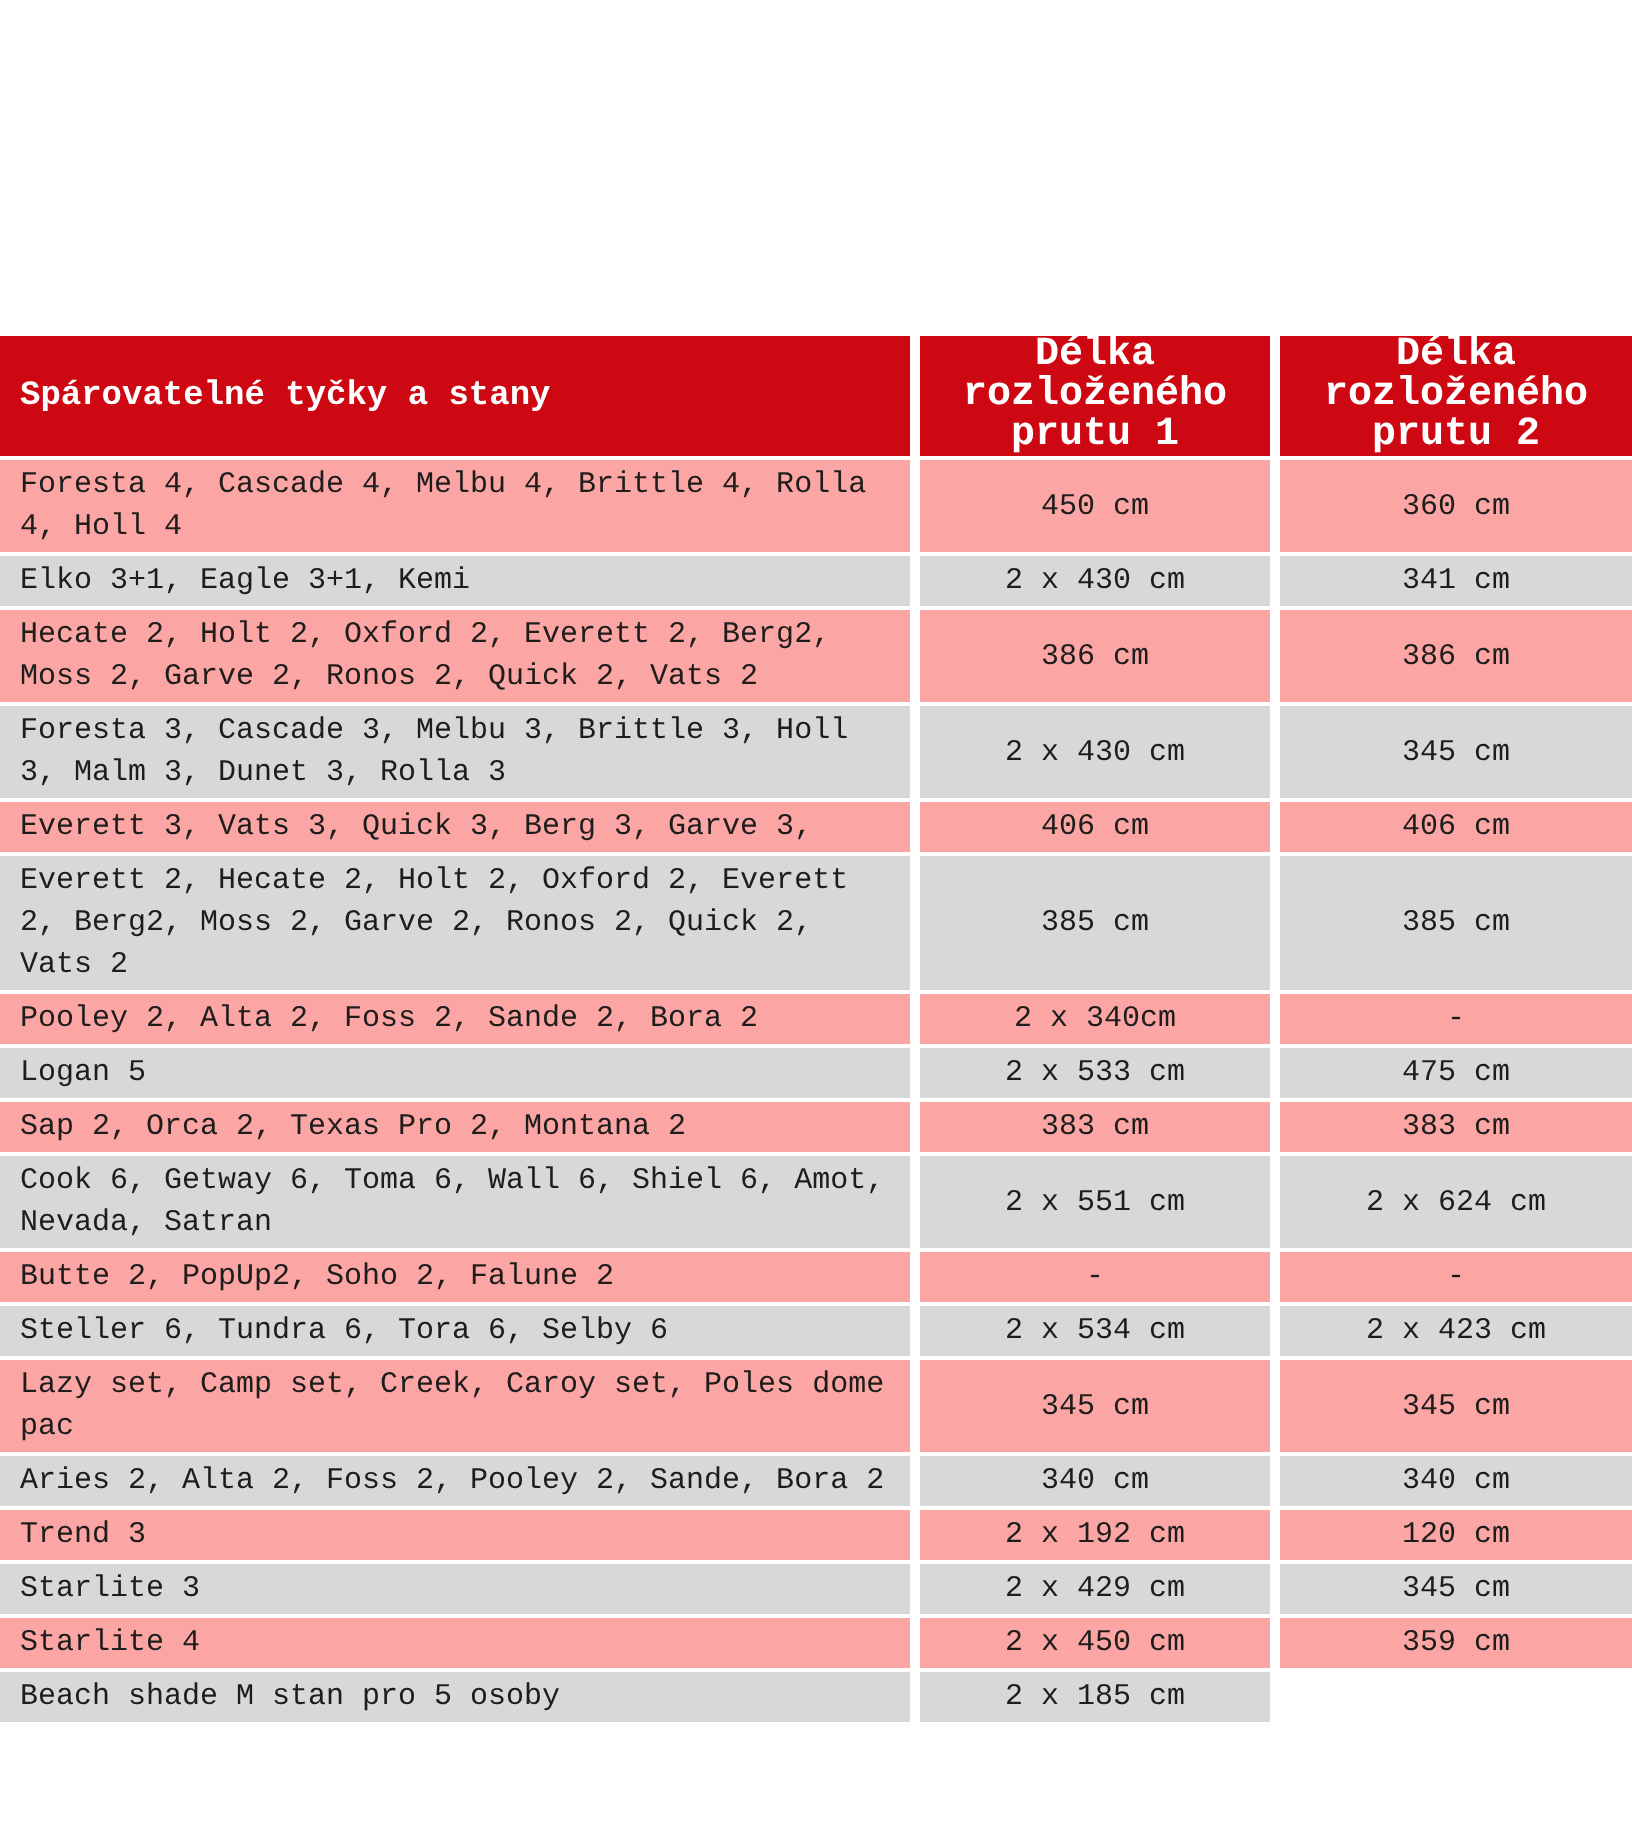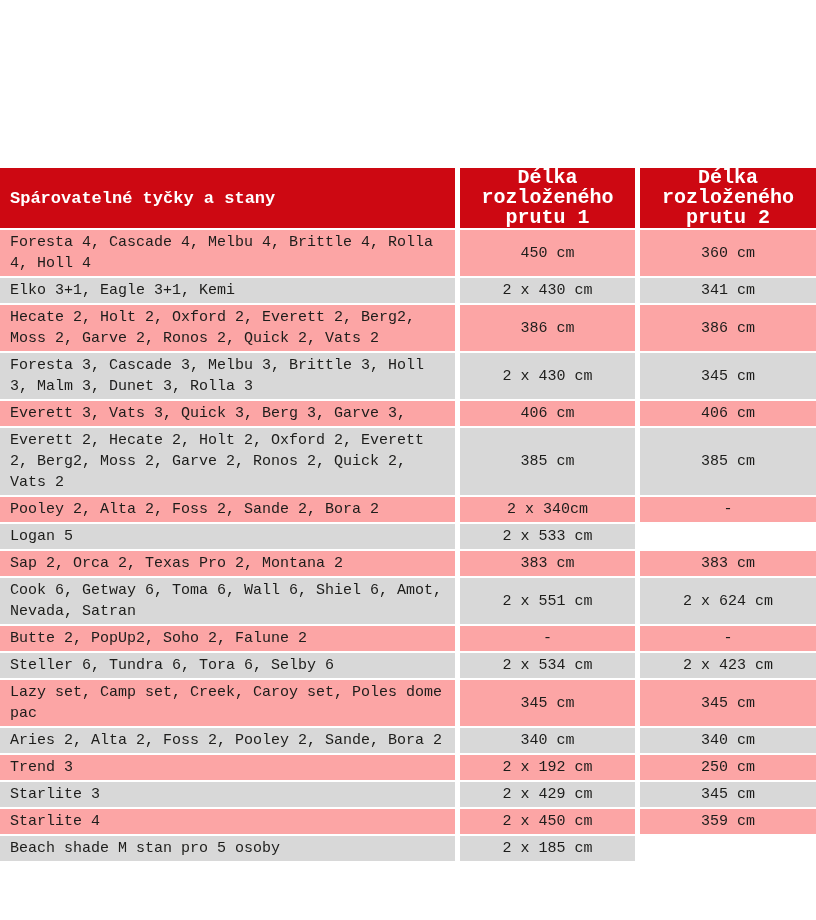--- a/index.html
+++ b/index.html
@@ -124,20 +124,21 @@
 
   <div class="tr">
     <div class="td td-main">Pooley 2, Alta 2, Foss 2, Sande 2, Bora 2</div>
     <div class="td td-val">2 x 340cm</div>
     <div class="td td-val">-</div>
   </div>
 
   <div class="tr striped">
     <div class="td td-main">Logan 5</div>
     <div class="td td-val">2 x 533 cm</div>
+    <div class="td td-val">475 cm</div>
   </div>
 
   <div class="tr">
     <div class="td td-main">Sap 2, Orca 2, Texas Pro 2, Montana 2</div>
     <div class="td td-val">383 cm</div>
     <div class="td td-val">383 cm</div>
   </div>
 
   <div class="tr striped">
     <div class="td td-main">Cook 6, Getway 6, Toma 6, Wall 6, Shiel 6, Amot, Nevada, Satran</div>
@@ -165,21 +166,21 @@
 
   <div class="tr striped">
     <div class="td td-main">Aries 2, Alta 2, Foss 2, Pooley 2, Sande, Bora 2</div>
     <div class="td td-val">340 cm</div>
     <div class="td td-val">340 cm</div>
   </div>
 
   <div class="tr">
     <div class="td td-main">Trend 3</div>
     <div class="td td-val">2 x 192 cm</div>
-    <div class="td td-val">250 cm</div>
+    <div class="td td-val">120 cm</div>
   </div>
 
   <div class="tr striped">
     <div class="td td-main">Starlite 3</div>
     <div class="td td-val">2 x 429 cm</div>
     <div class="td td-val">345 cm</div>
   </div>
 
   <div class="tr">
     <div class="td td-main">Starlite 4</div>

